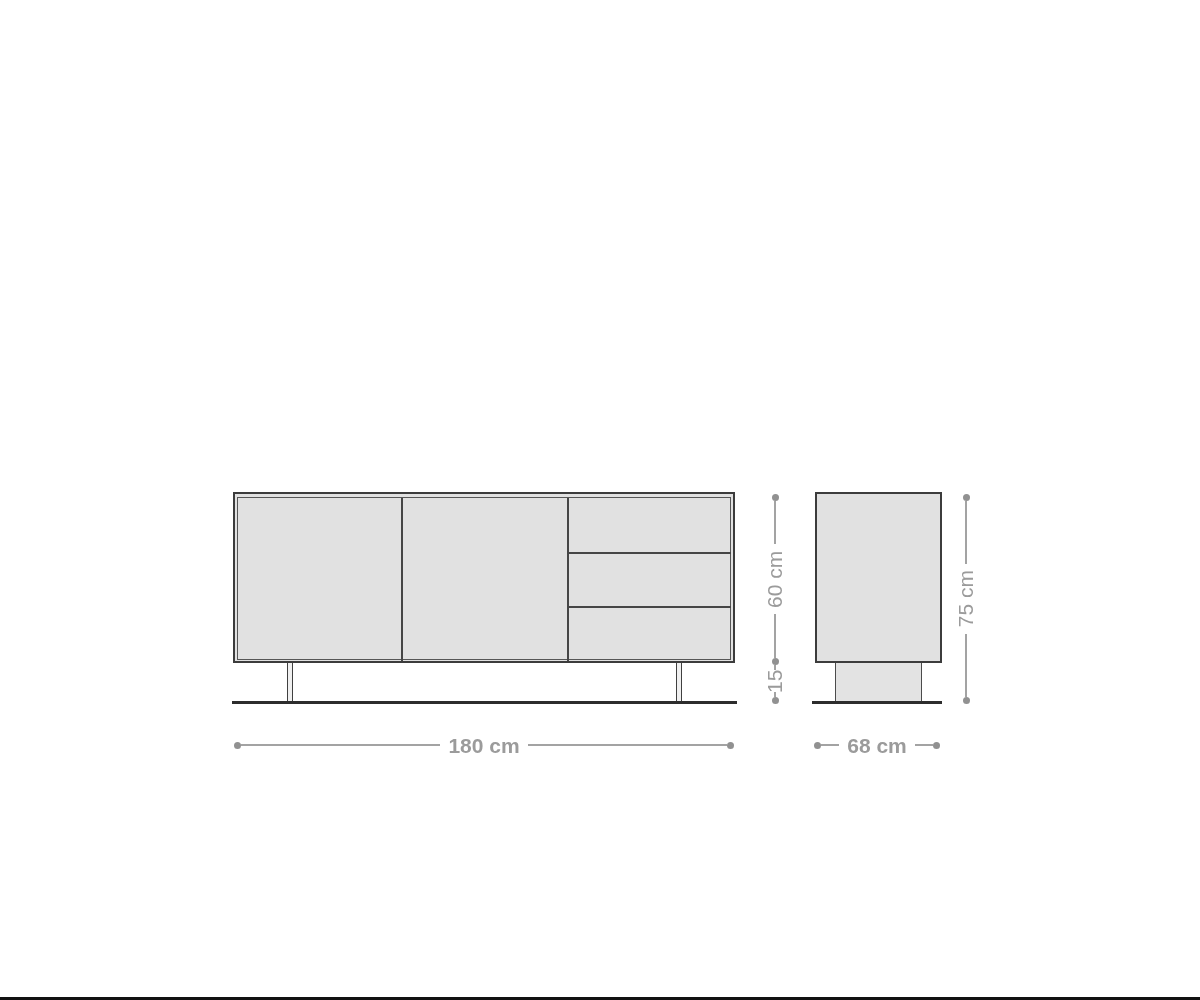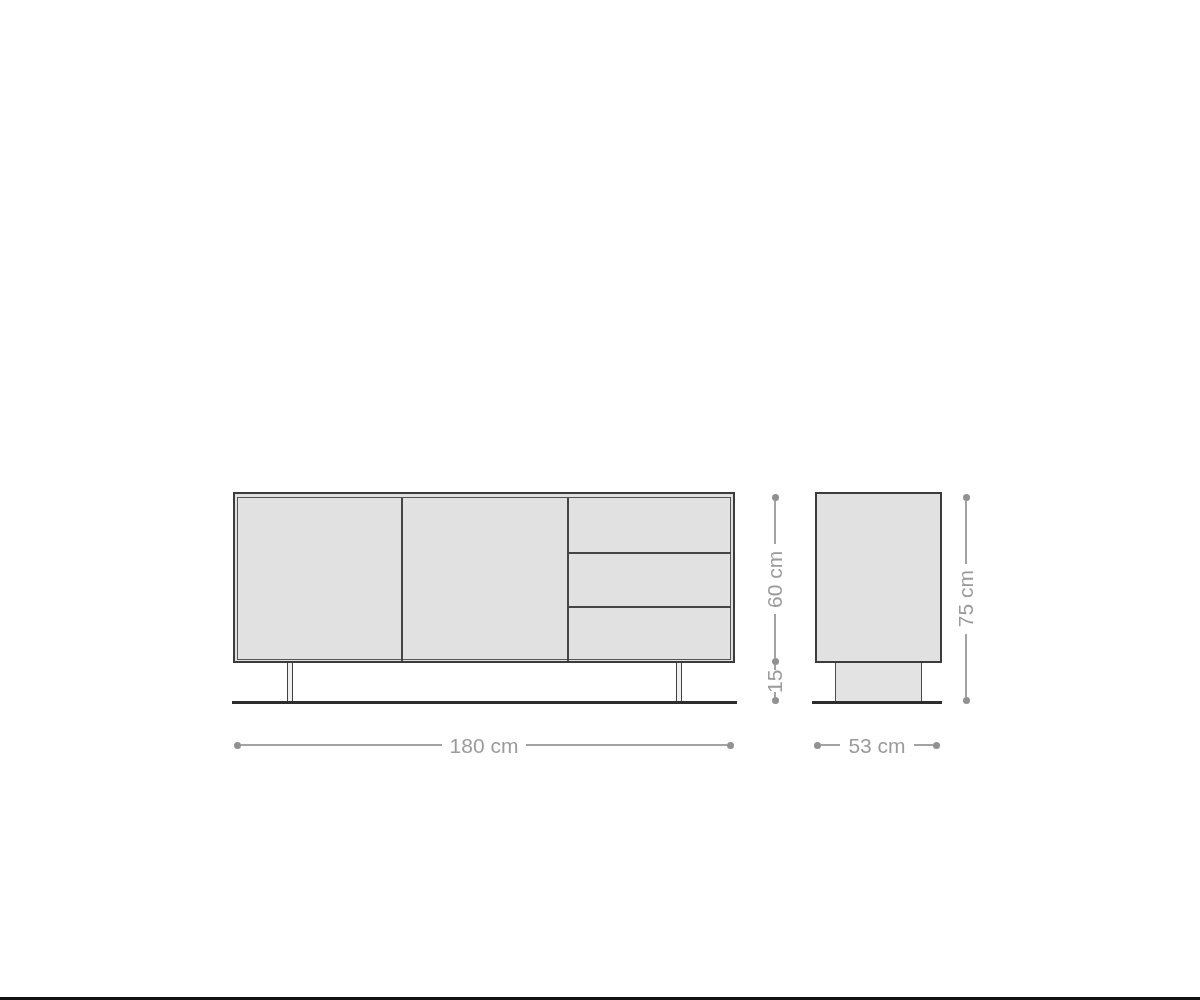--- a/index.html
+++ b/index.html
@@ -75,20 +75,21 @@
     border-bottom: 1px solid #4b4b4b;
     box-sizing: border-box;
   }
 
   
   .dim-h {
     position: absolute;
     display: flex;
     align-items: center;
     height: 18px;
+    font-weight: bold;
   }
   .dim-v {
     position: absolute;
     display: flex;
     flex-direction: column;
     align-items: center;
     width: 18px;
   }
   .dot {
     flex: none;
@@ -157,21 +158,21 @@
     <div class="dot"></div>
     <div class="hline"></div>
     <div class="dim-label">180 cm</div>
     <div class="hline"></div>
     <div class="dot"></div>
   </div>
 
   <div class="dim-h" style="left:814px;top:736px;width:126px">
     <div class="dot"></div>
     <div class="hline"></div>
-    <div class="dim-label">53 cm</div>
+    <div class="dim-label">68 cm</div>
     <div class="hline"></div>
     <div class="dot"></div>
   </div>
 
   <div class="dim-v" style="left:766px;top:494px;height:210px">
     <div class="dot"></div>
     <div class="vline" style="height:43px"></div>
     <div class="dim-label-v" style="height:70px">60 cm</div>
     <div class="vline" style="height:44px"></div>
     <div class="dot"></div>

